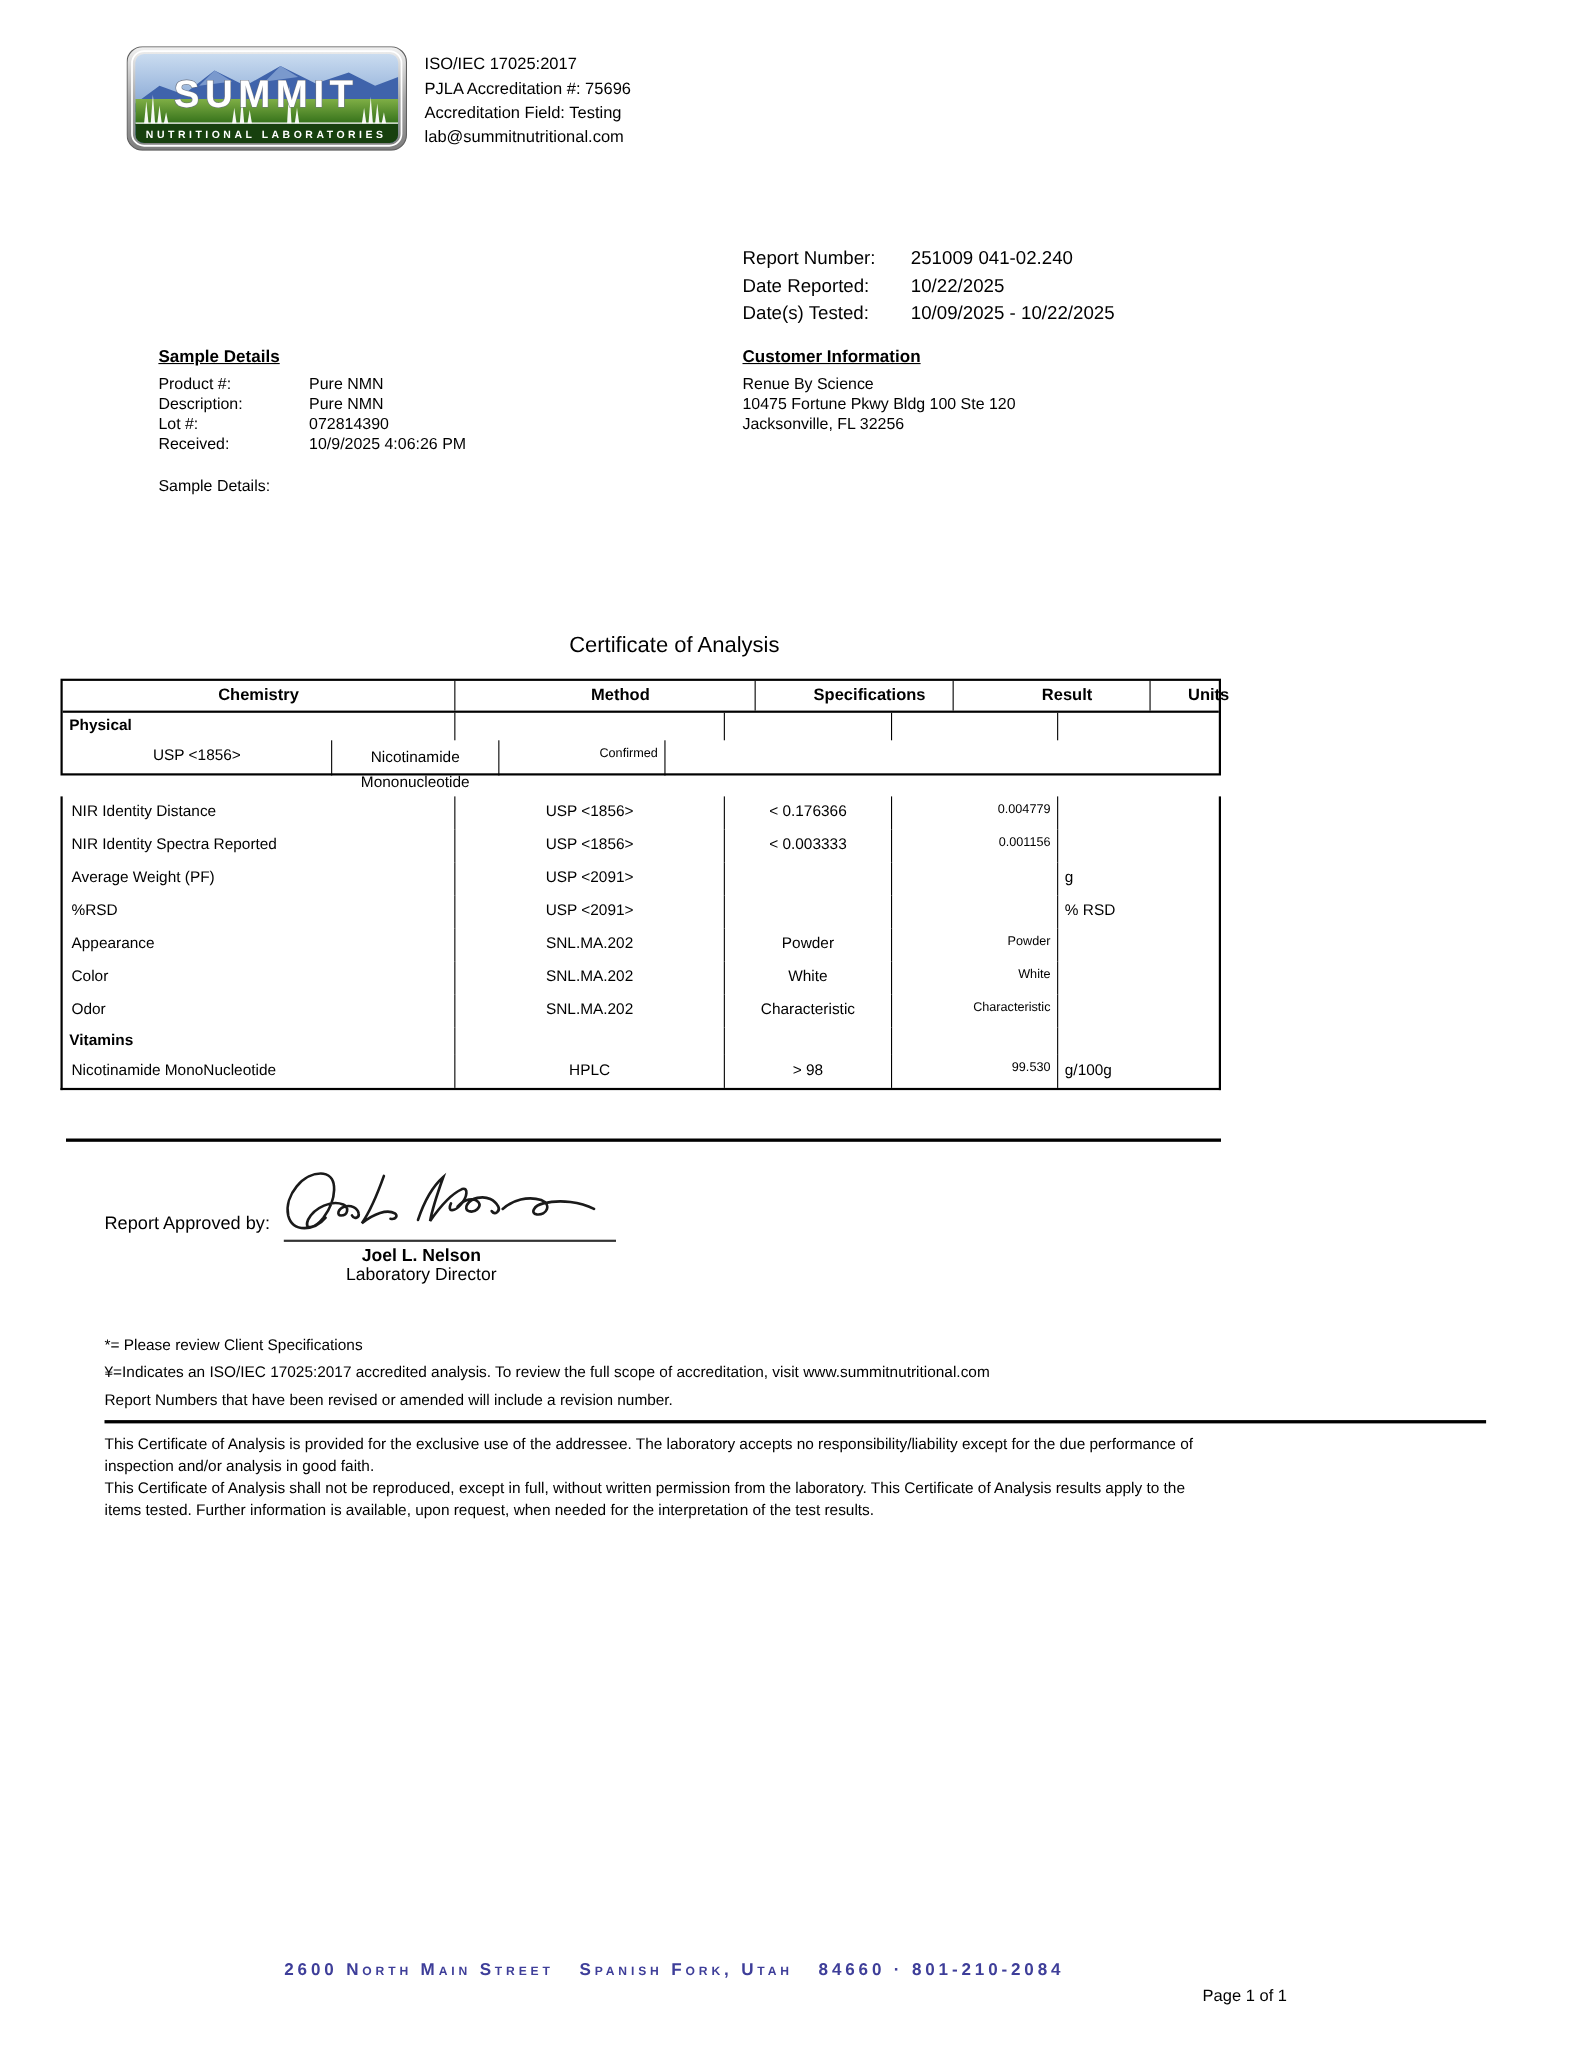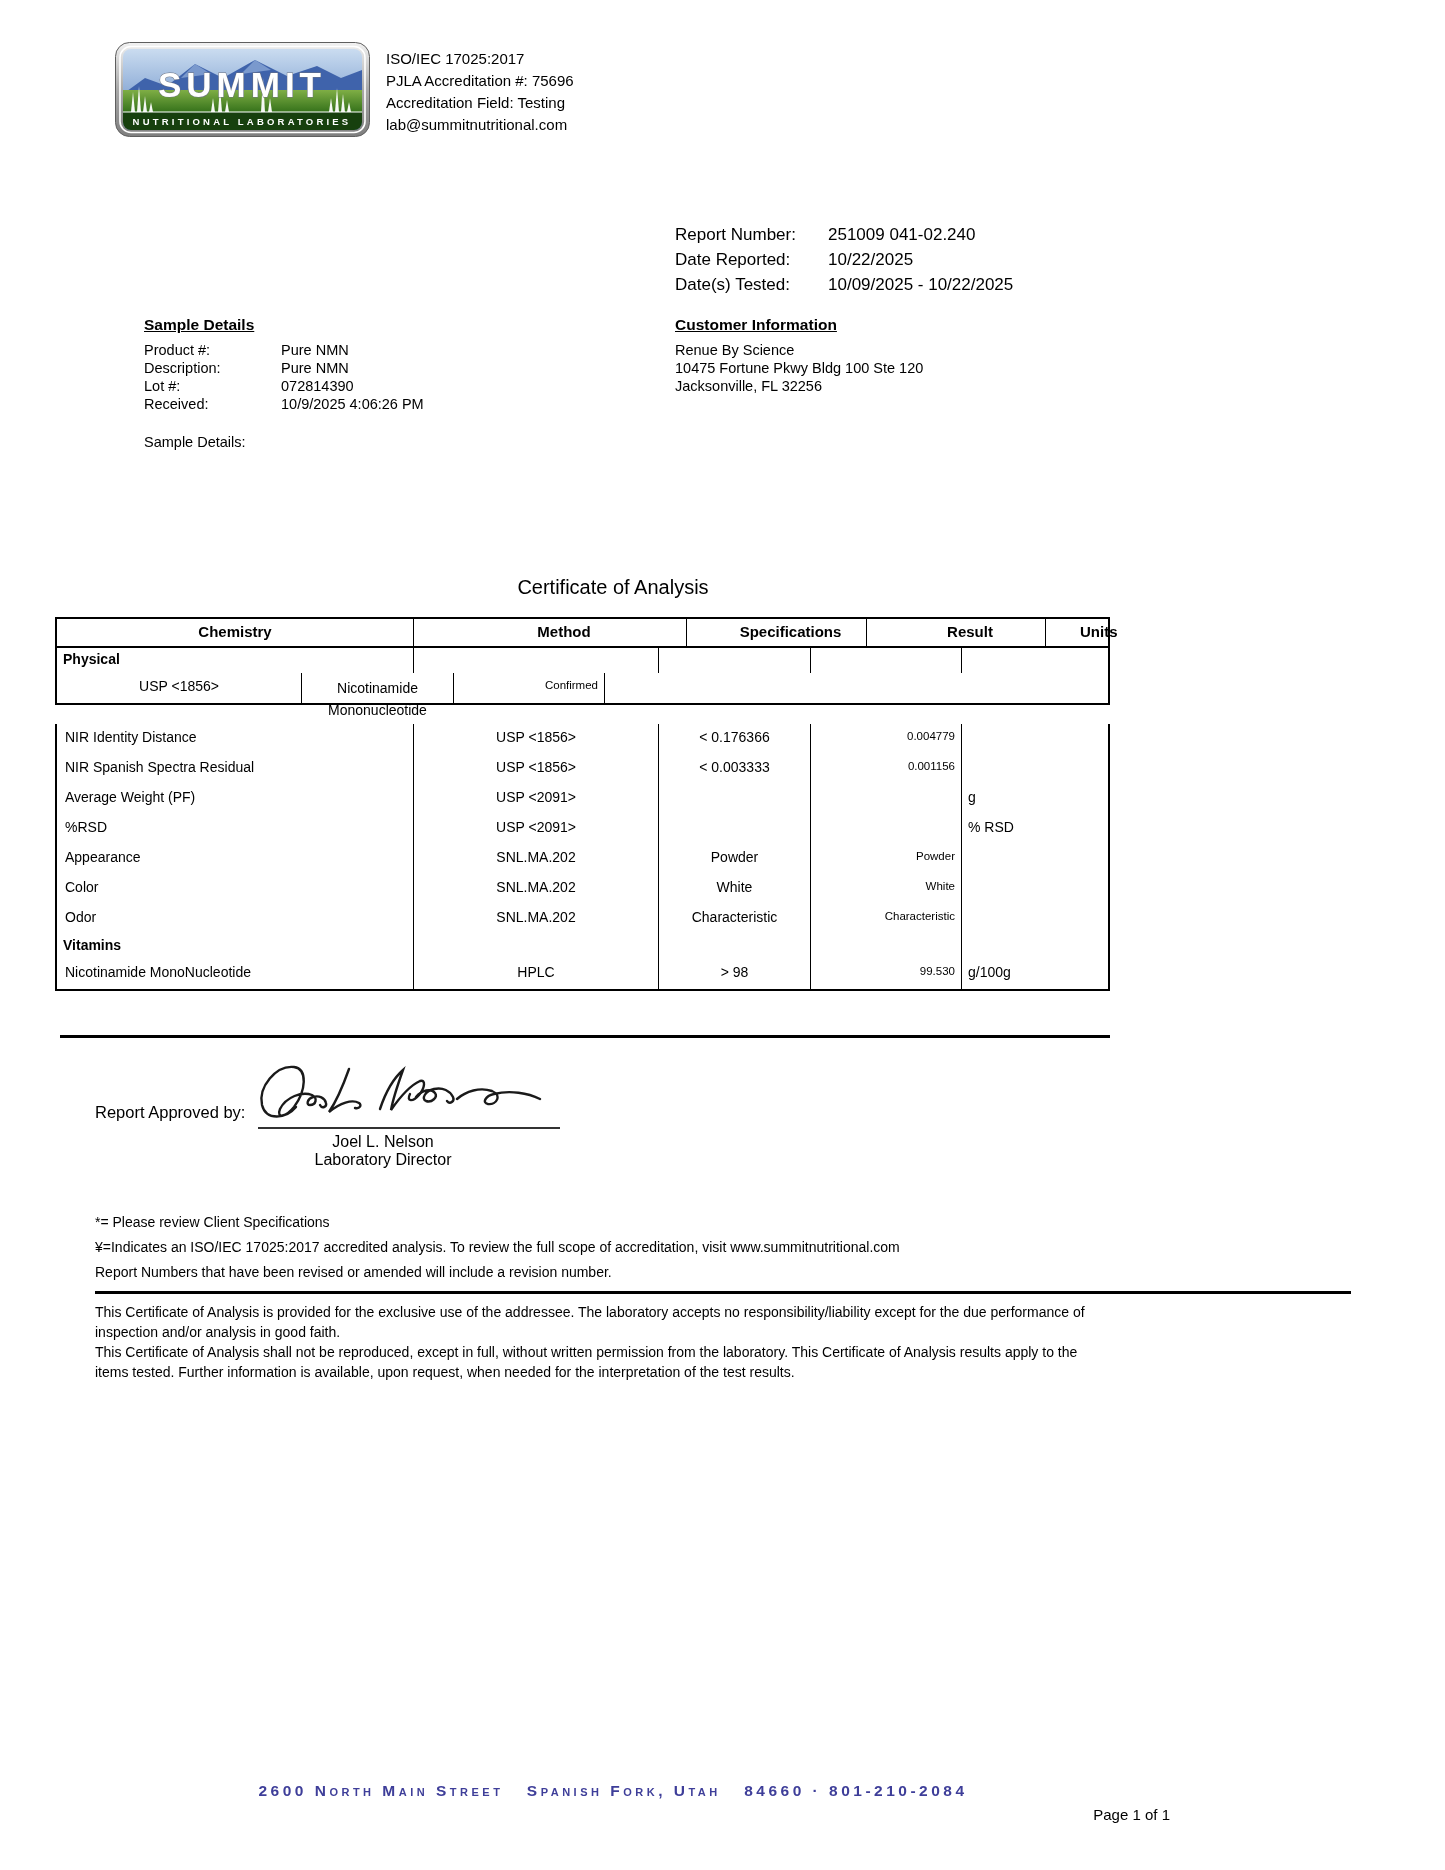--- a/index.html
+++ b/index.html
@@ -51,21 +51,21 @@
   .c-spec.wrap { line-height:22px; padding-top:4px; }
   .c-result { font-size:11.5px; line-height:24px; text-align:right; }
   .c-units { font-size:14px; line-height:26px; }
 
   .rule-1 { left:60px; top:1035px; width:1050px; height:3px; background:#000; }
 
   
   .approve-label { left:95px; top:1103px; font-size:16.5px; }
   .sig-svg { left:252px; top:1057px; width:330px; height:72px; }
   .sig-line { left:258px; top:1127px; width:302px; height:2px; background:#333; }
-  .sig-name { left:258px; top:1133px; width:250px; text-align:center; font-size:16px; line-height:18px; }
+  .sig-name { left:258px; top:1133px; width:250px; text-align:center; font-size:16px; line-height:18px;font-weight:bold; }
   .sig-title { left:258px; top:1151px; width:250px; text-align:center; font-size:16px; line-height:18px; }
 
   
   .footnotes { left:95px; top:1214px; font-size:14px; }
   .footnotes div { margin-bottom:9px; }
   .rule-2 { left:95px; top:1291px; width:1256px; height:3px; background:#000; }
   .disclaimer { left:95px; top:1302px; width:1010px; font-size:14px; line-height:20px; }
 
   
   .footer-address { left:0; top:1782px; width:1226px; text-align:center;
@@ -212,21 +212,21 @@
 
   <div class="tseg seg-b">
     <div class="trow data-row">
       <div class="td c1 c-name">NIR Identity Distance</div>
       <div class="td c2 c-method">USP &lt;1856&gt;</div>
       <div class="td c3 c-spec">&lt; 0.176366</div>
       <div class="td c4 c-result">0.004779</div>
       <div class="td last c-units"></div>
     </div>
     <div class="trow data-row">
-      <div class="td c1 c-name">NIR Spanish Spectra Residual</div>
+      <div class="td c1 c-name">NIR Identity Spectra Reported</div>
       <div class="td c2 c-method">USP &lt;1856&gt;</div>
       <div class="td c3 c-spec">&lt; 0.003333</div>
       <div class="td c4 c-result">0.001156</div>
       <div class="td last c-units"></div>
     </div>
     <div class="trow data-row">
       <div class="td c1 c-name">Average Weight (PF)</div>
       <div class="td c2 c-method">USP &lt;2091&gt;</div>
       <div class="td c3 c-spec"></div>
       <div class="td c4 c-result"></div>

